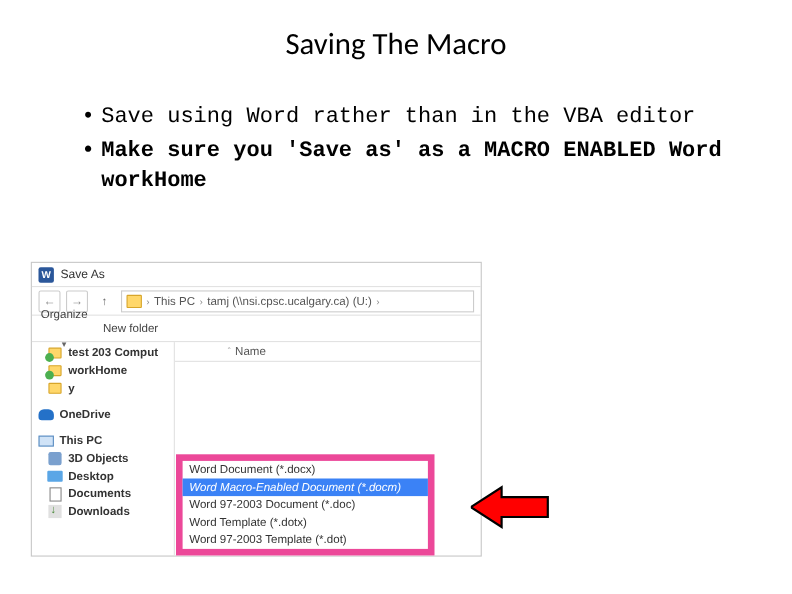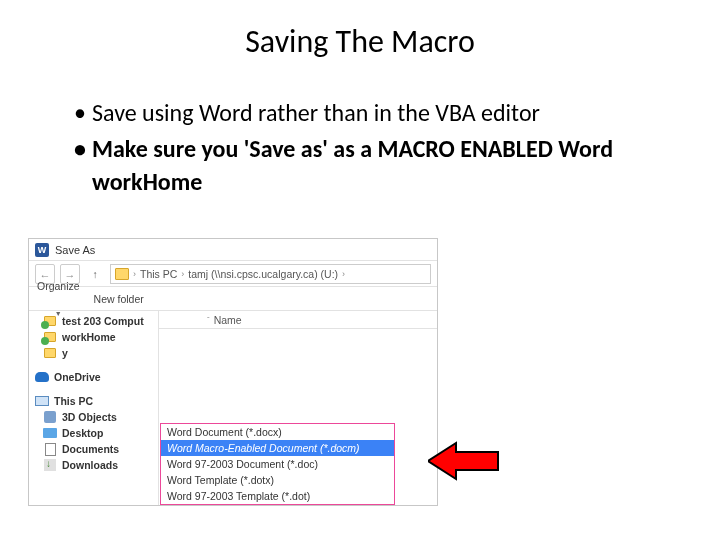--- a/index.html
+++ b/index.html
@@ -8,28 +8,29 @@
     width: 720px;
     height: 540px;
     background: #fff;
     font-family: Calibri, Arial, sans-serif;
     color: #000;
     position: relative;
     overflow: hidden;
   }
   .slide-title {
     text-align: center;
-    font-size: 32px;
+    font-size: 28px;
     font-weight: 400;
     margin-top: 22px;
   }
   .bullets {
     margin: 36px 16px 0 34px;
-    font-size: 24px;
+    font-size: 20px;
     line-height: 1.35;
+    font-family: Liberation Mono, monospace;
   }
   .bullets li { margin-bottom: 4px; list-style: none; position: relative; padding-left: 18px; }
   .bullets li::before { content: "•"; position: absolute; left: 0; top: 0; }
   .bold { font-weight: 700; }
 
   
   .shot {
     position: absolute;
     left: 28px;
     top: 238px;
@@ -150,21 +151,21 @@
     display: flex; align-items: center;
     gap: 4px;
   }
   .caret-up { font-size: 8px; color: #888; }
   .dropdown {
     position: absolute;
     left: 1px;
     bottom: 0;
     width: 235px;
     background: #fff;
-    border: 1px solid #ec4899;
+    border: 6px solid #ec4899;
     font-size: 10.5px;
     color: #333;
   }
   .dd-row { padding: 2px 6px; white-space: nowrap; }
   .dd-row.sel { background: #3b82f6; color: #fff; font-style: italic; }
 
   
   .red-arrow {
     position: absolute;
     left: 428px;

